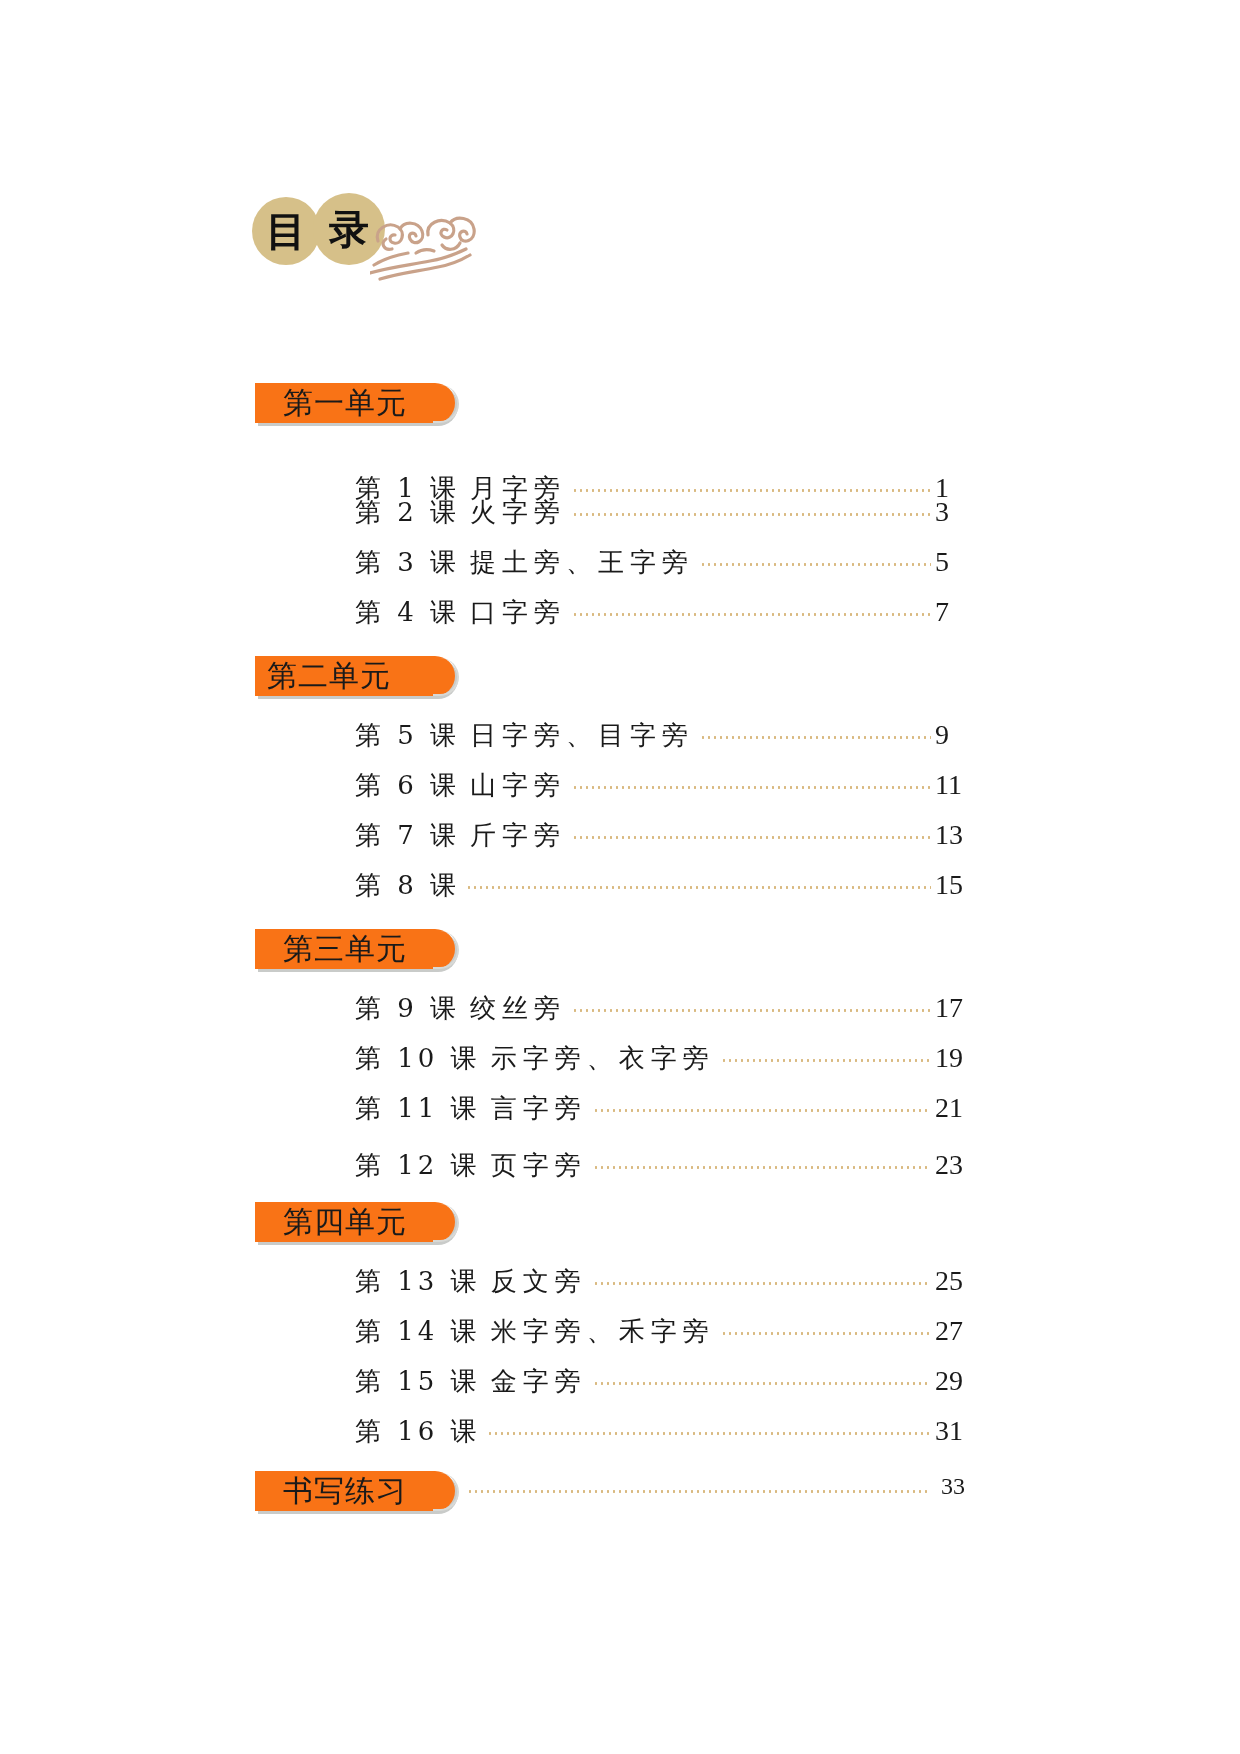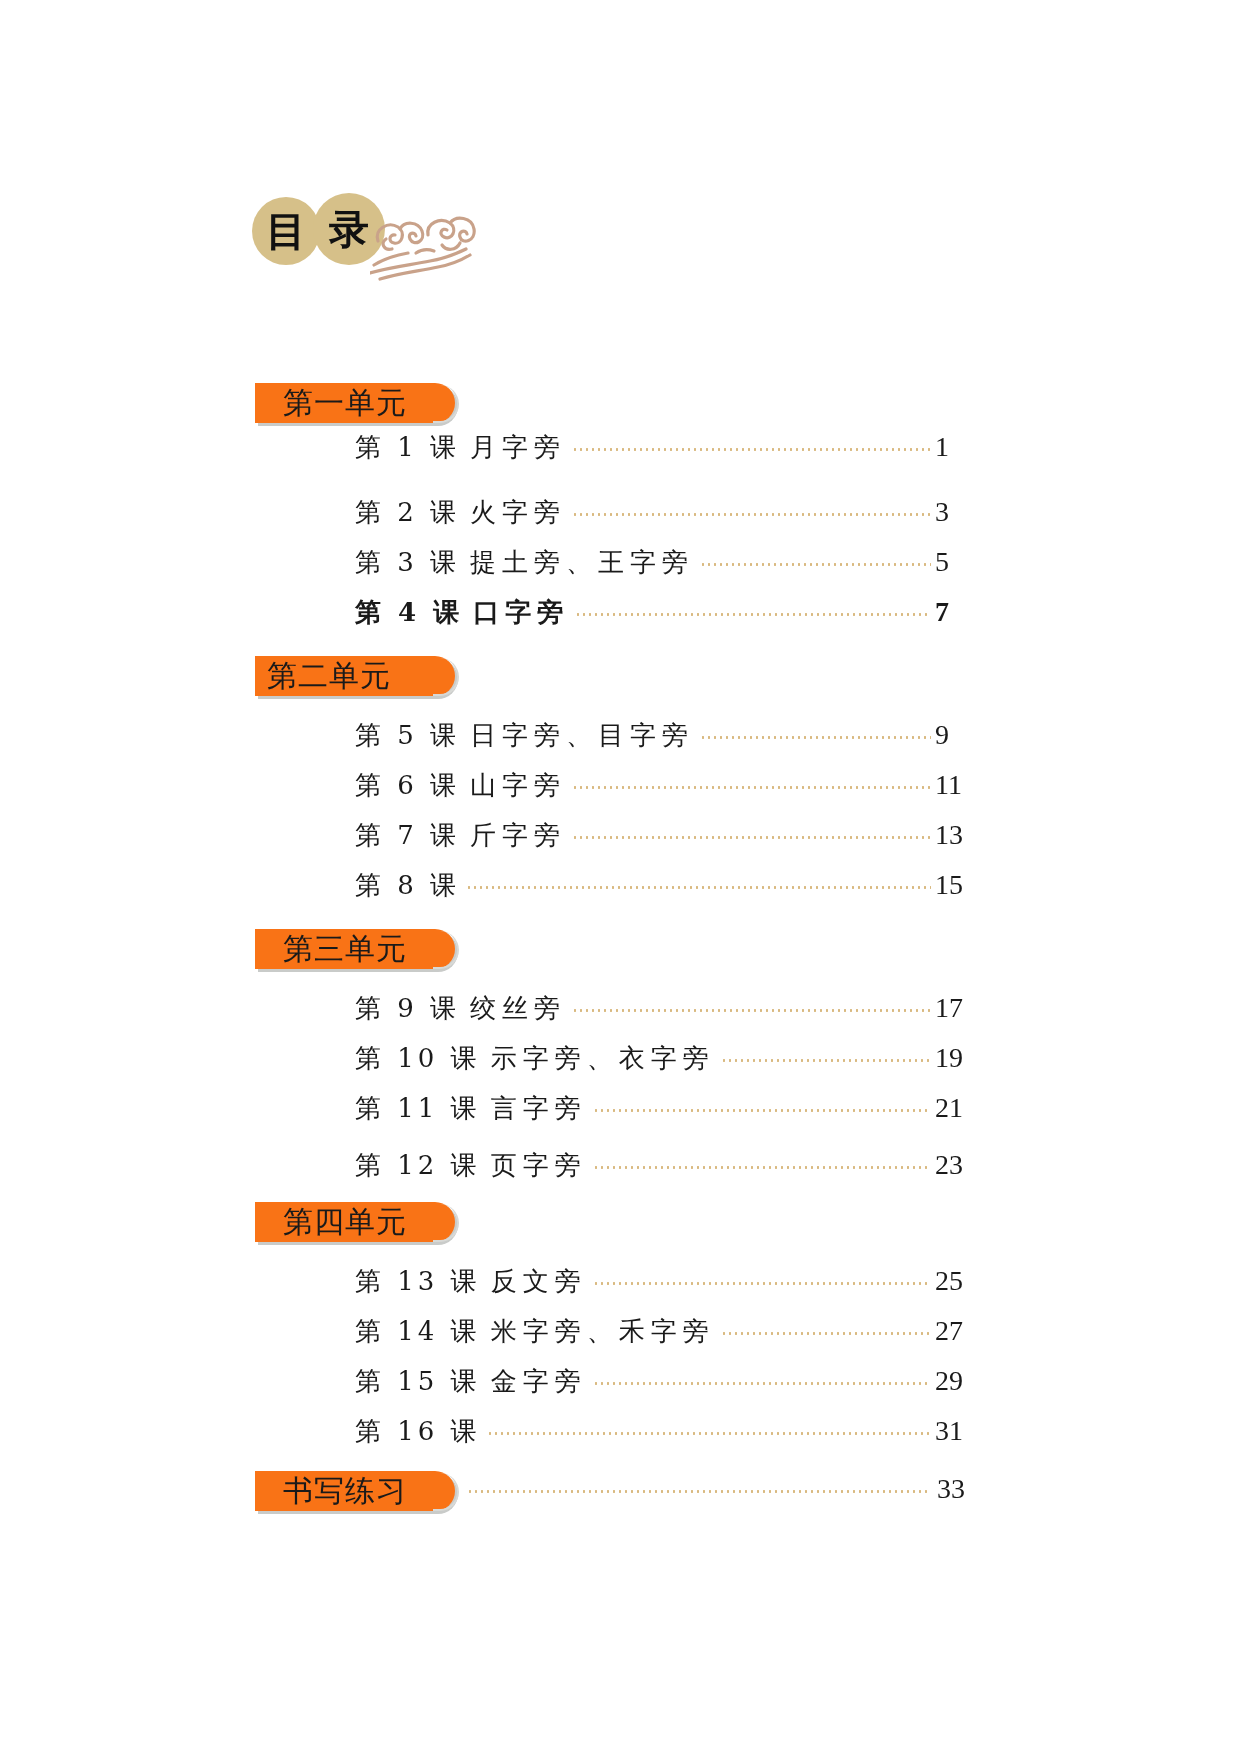--- a/index.html
+++ b/index.html
@@ -31,21 +31,21 @@
   .leader { flex:1; height:3px; margin:0 4px 0 6px; align-self:center;
             background-image: radial-gradient(circle, #d9b980 1.1px, transparent 1.3px);
             background-size:6px 3px; background-repeat:repeat-x; margin-top:4px; }
   .page-num { font-family:"Liberation Serif","DejaVu Serif",serif; font-size:28px; min-width:30px; text-align:left; }
 
   .practice-row { position:absolute; left:255px; top:1471px; width:710px; height:40px; }
   .practice-row .unit-badge { left:0; top:0; }
   .practice-leader { position:absolute; left:212px; right:36px; top:19px; height:3px;
             background-image: radial-gradient(circle, #d9b980 1.1px, transparent 1.3px);
             background-size:6px 3px; background-repeat:repeat-x; }
-  .practice-page { position:absolute; right:0; top:2px; font-family:"Liberation Serif","DejaVu Serif",serif; font-size:28px; }
+  .practice-page { position:absolute; right:0; top:2px; font-family:"Liberation Serif","DejaVu Serif",serif; font-size:24px; }
 </style>
 </head>
 <body>
 
 <div class="title-block">
   <div class="title-circle c1">
       <span>目</span>
     </div>
   <div class="title-circle c2">
       <span>录</span>
@@ -61,39 +61,39 @@
     <path d="M90 28 C86 36 76 36 72 30"></path>
 
     <path d="M0 58 C20 52 40 50 60 46 C72 44 84 40 96 34"></path>
     <path d="M10 64 C30 58 50 56 68 52 C80 50 90 46 100 40"></path>
     <path d="M4 50 C14 44 26 40 38 38"></path>
     <path d="M46 38 C52 34 58 34 64 36"></path>
   </svg>
 </div>
 
 <div class="unit-badge" style="top:383px;">第一单元</div>
-<div class="lesson-row" style="top:427px;">
+<div class="lesson-row" style="top:468px;">
   <span class="lesson-num">第 1 课</span>
   <span class="lesson-title">月字旁</span>
   <span class="leader"></span>
   <span class="page-num">1</span>
 </div>
 <div class="lesson-row" style="top:492px;">
   <span class="lesson-num">第 2 课</span>
   <span class="lesson-title">火字旁</span>
   <span class="leader"></span>
   <span class="page-num">3</span>
 </div>
 <div class="lesson-row" style="top:542px;">
   <span class="lesson-num">第 3 课</span>
   <span class="lesson-title">提土旁、王字旁</span>
   <span class="leader"></span>
   <span class="page-num">5</span>
 </div>
-<div class="lesson-row" style="top:592px;font-weight:bold;">
+<div class="lesson-row" style="top:592px;">
   <span class="lesson-num">第 4 课</span>
   <span class="lesson-title">口字旁</span>
   <span class="leader"></span>
   <span class="page-num">7</span>
 </div>
 
 <div class="unit-badge" style="top:656px;padding-left:12px;">第二单元</div>
 <div class="lesson-row" style="top:715px;">
   <span class="lesson-num">第 5 课</span>
   <span class="lesson-title">日字旁、目字旁</span>

